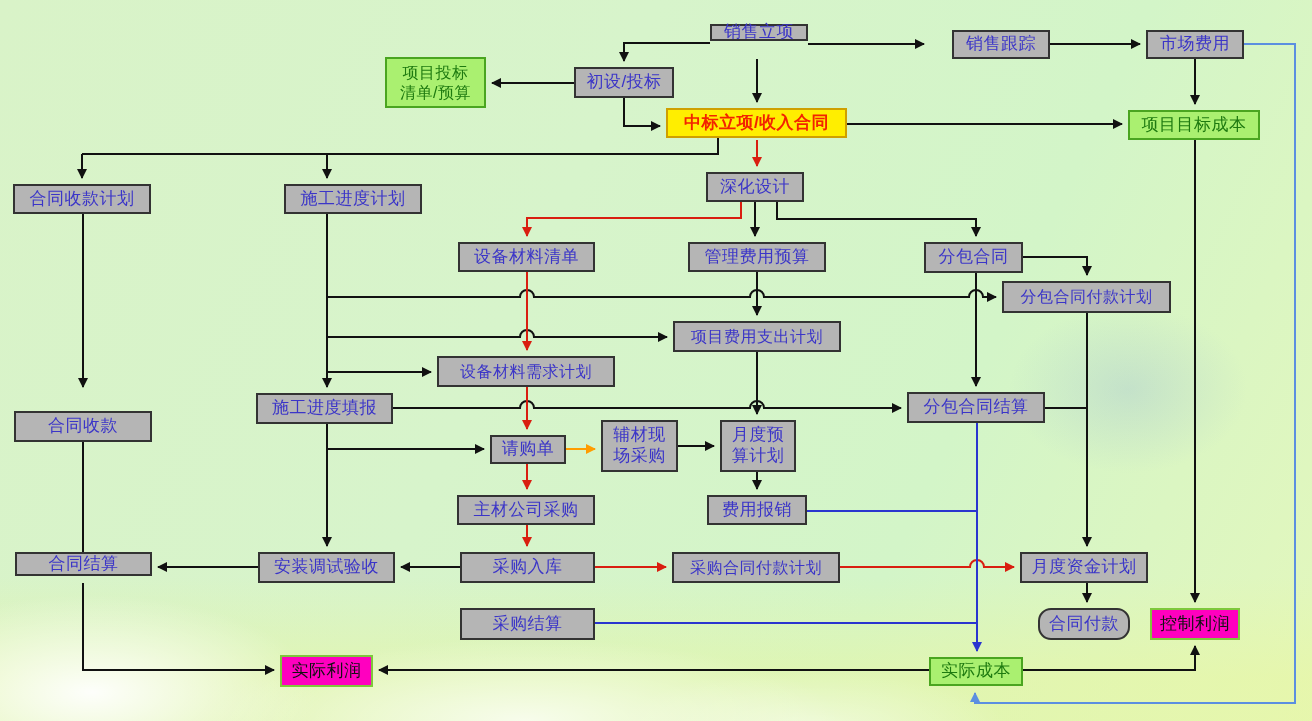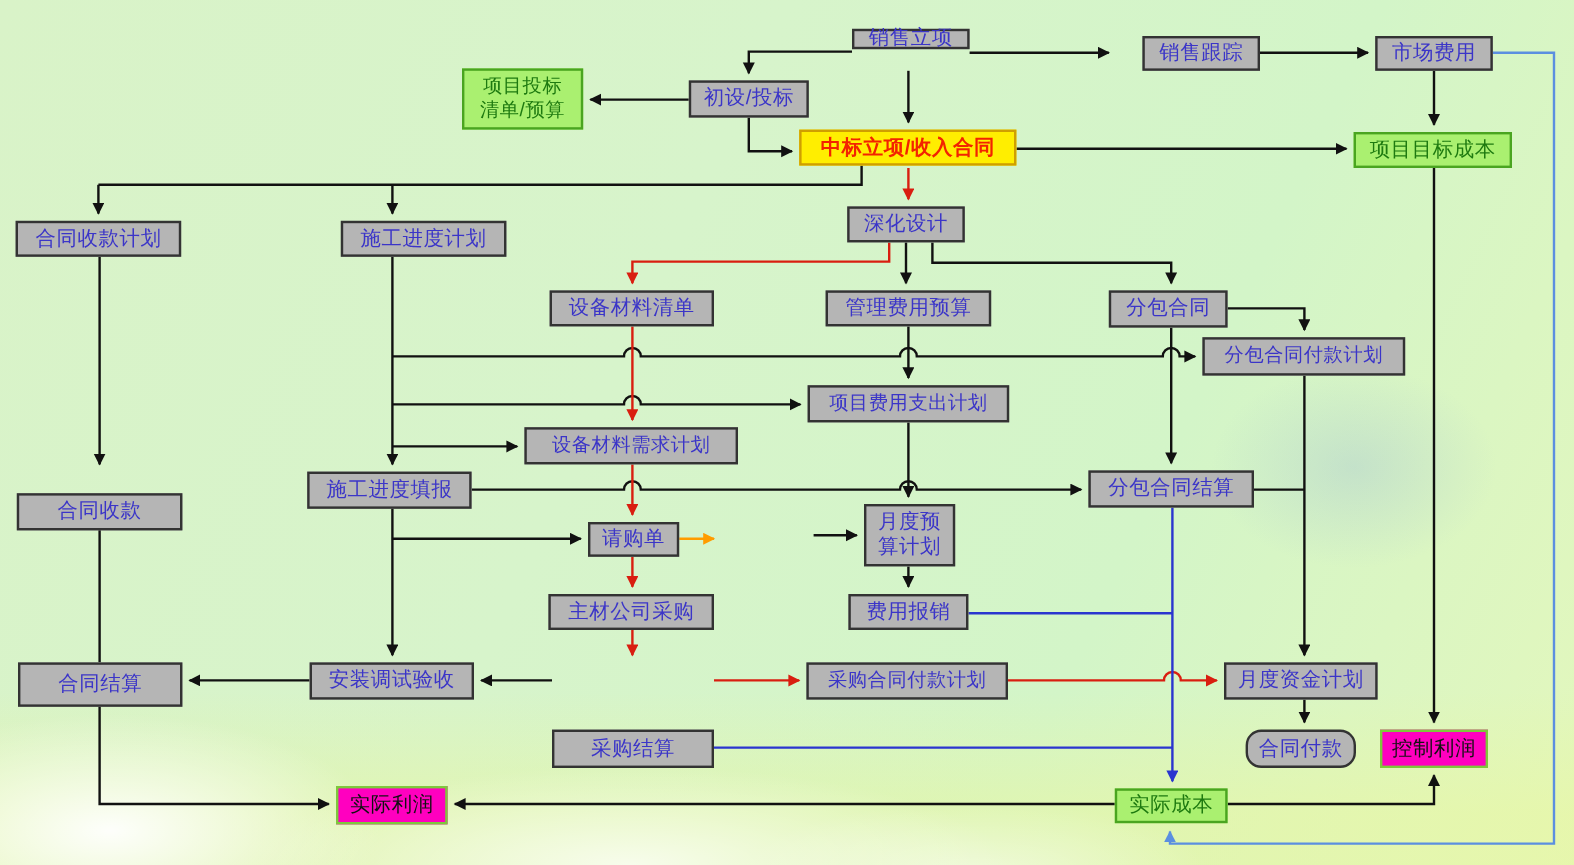--- a/index.html
+++ b/index.html
@@ -134,26 +134,29 @@
   <div class="node gray" style="left:458px;top:242px;width:137px;height:30px;">设备材料清单</div>
   <div class="node gray" style="left:688px;top:242px;width:138px;height:30px;">管理费用预算</div>
   <div class="node gray" style="left:924px;top:242px;width:99px;height:31px;">分包合同</div>
   <div class="node gray small" style="left:1002px;top:281px;width:169px;height:32px;">分包合同付款计划</div>
   <div class="node gray small" style="left:673px;top:321px;width:168px;height:31px;">项目费用支出计划</div>
   <div class="node gray small" style="left:437px;top:356px;width:178px;height:31px;">设备材料需求计划</div>
   <div class="node gray" style="left:14px;top:411px;width:138px;height:31px;">合同收款</div>
   <div class="node gray" style="left:256px;top:393px;width:137px;height:31px;">施工进度填报</div>
   <div class="node gray" style="left:907px;top:392px;width:138px;height:31px;">分包合同结算</div>
   <div class="node gray" style="left:490px;top:435px;width:76px;height:29px;">请购单</div>
+  <div class="node gray" style="left:601px;top:420px;width:77px;height:52px;">辅材现
+场采购</div>
   <div class="node gray" style="left:720px;top:420px;width:76px;height:52px;">月度预
 算计划</div>
   <div class="node gray" style="left:457px;top:495px;width:138px;height:30px;">主材公司采购</div>
   <div class="node gray" style="left:707px;top:495px;width:100px;height:30px;">费用报销</div>
-  <div class="node gray" style="left:15px;top:552px;width:137px;height:37px;">合同结算</div>
+  <div class="node gray" style="left:15px;top:552px;width:137px;height:24px;">合同结算</div>
   <div class="node gray" style="left:258px;top:552px;width:137px;height:31px;">安装调试验收</div>
+  <div class="node gray" style="left:460px;top:552px;width:135px;height:31px;">采购入库</div>
   <div class="node gray small" style="left:672px;top:552px;width:168px;height:31px;">采购合同付款计划</div>
   <div class="node gray" style="left:1020px;top:552px;width:128px;height:31px;">月度资金计划</div>
   <div class="node gray" style="left:460px;top:608px;width:135px;height:32px;">采购结算</div>
   <div class="node gray" style="left:1038px;top:608px;width:92px;height:32px;border-radius:13px;">合同付款</div>
   <div class="node magenta" style="left:1150px;top:608px;width:90px;height:32px;">控制利润</div>
   <div class="node magenta" style="left:280px;top:655px;width:93px;height:32px;">实际利润</div>
   <div class="node green" style="left:929px;top:657px;width:94px;height:29px;">实际成本</div>
 
 </div>
 

